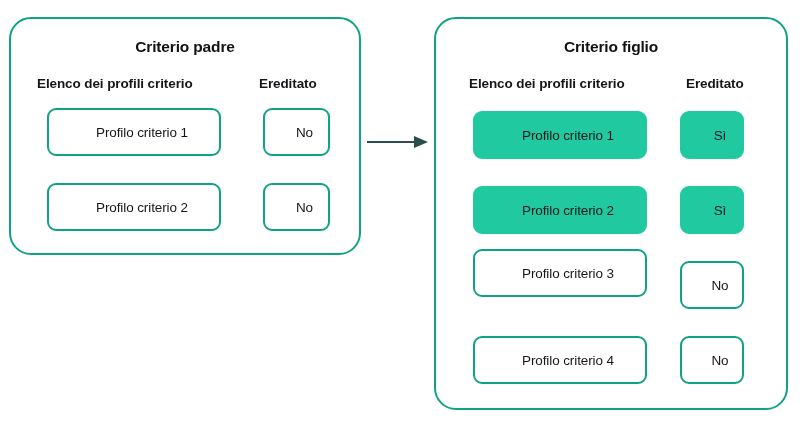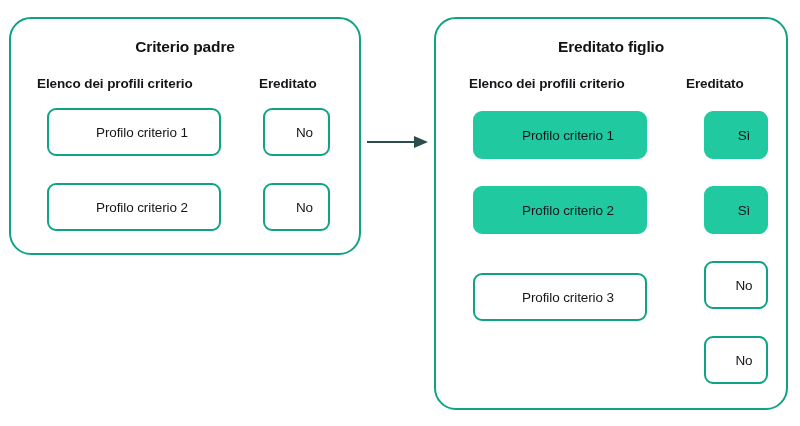--- a/index.html
+++ b/index.html
@@ -97,21 +97,21 @@
   .filled {
     border: 2px solid #21C9A0;
     background: #21C9A0;
   }
 
   
   #panel-parent .row-profile { left: 36px;  width: 174px; }
   #panel-parent .row-inherit { left: 252px; width: 67px;  }
   
   #panel-child  .row-profile { left: 37px;  width: 174px; }
-  #panel-child  .row-inherit { left: 268px; width: 64px;  }
+  #panel-child  .row-inherit { left: 244px; width: 64px;  }
 
   
   #arrow {
     position: absolute;
     left: 366px;
     top: 130px;
     width: 64px;
     height: 24px;
   }
 
@@ -138,32 +138,33 @@
   </div>
 
   <div id="arrow">
     <svg width="64" height="24" viewBox="0 0 64 24" xmlns="http://www.w3.org/2000/svg">
       <line x1="1" y1="12" x2="50" y2="12" stroke="#2B4D4D" stroke-width="2.2"></line>
       <polygon points="48,6 62,12 48,18" fill="#2B4D4D"></polygon>
     </svg>
   </div>
 
   <div class="panel" id="panel-child">
-    <div class="panel-title">Ereditato figlio</div>
+    <div class="panel-title">Criterio figlio</div>
 
     <div class="col-headers">
       <div class="col-header" id="ch-list">Elenco dei profili criterio</div>
       <div class="col-header" id="ch-inh">Ereditato</div>
     </div>
 
     <div class="row-profile filled" style="top:92px;">Profilo criterio 1</div>
     <div class="row-inherit filled" style="top:92px;">Sì</div>
 
     <div class="row-profile filled" style="top:167px;">Profilo criterio 2</div>
     <div class="row-inherit filled" style="top:167px;">Sì</div>
 
-    <div class="row-profile outlined" style="top:254px;">Profilo criterio 3</div>
+    <div class="row-profile outlined" style="top:230px;">Profilo criterio 3</div>
     <div class="row-inherit outlined" style="top:242px;">No</div>
 
+    <div class="row-profile outlined" style="top:317px;">Profilo criterio 4</div>
     <div class="row-inherit outlined" style="top:317px;">No</div>
   </div>
 
 </div>
 
 </body></html>

